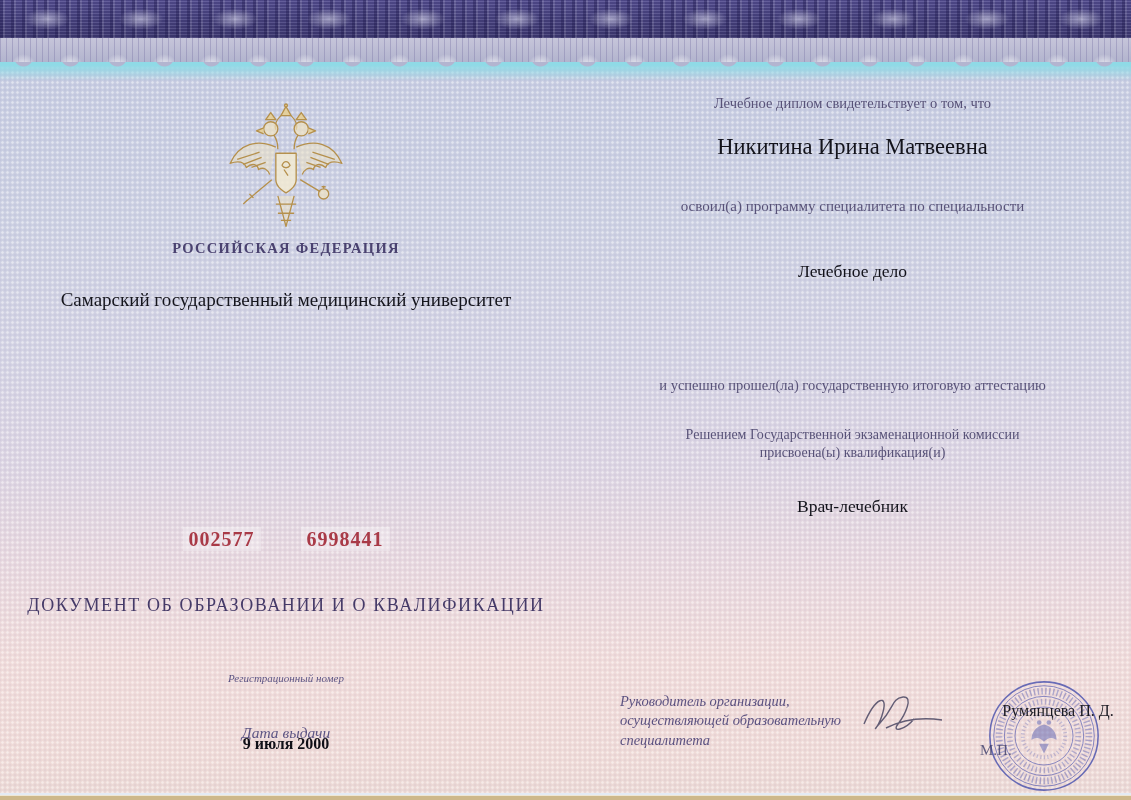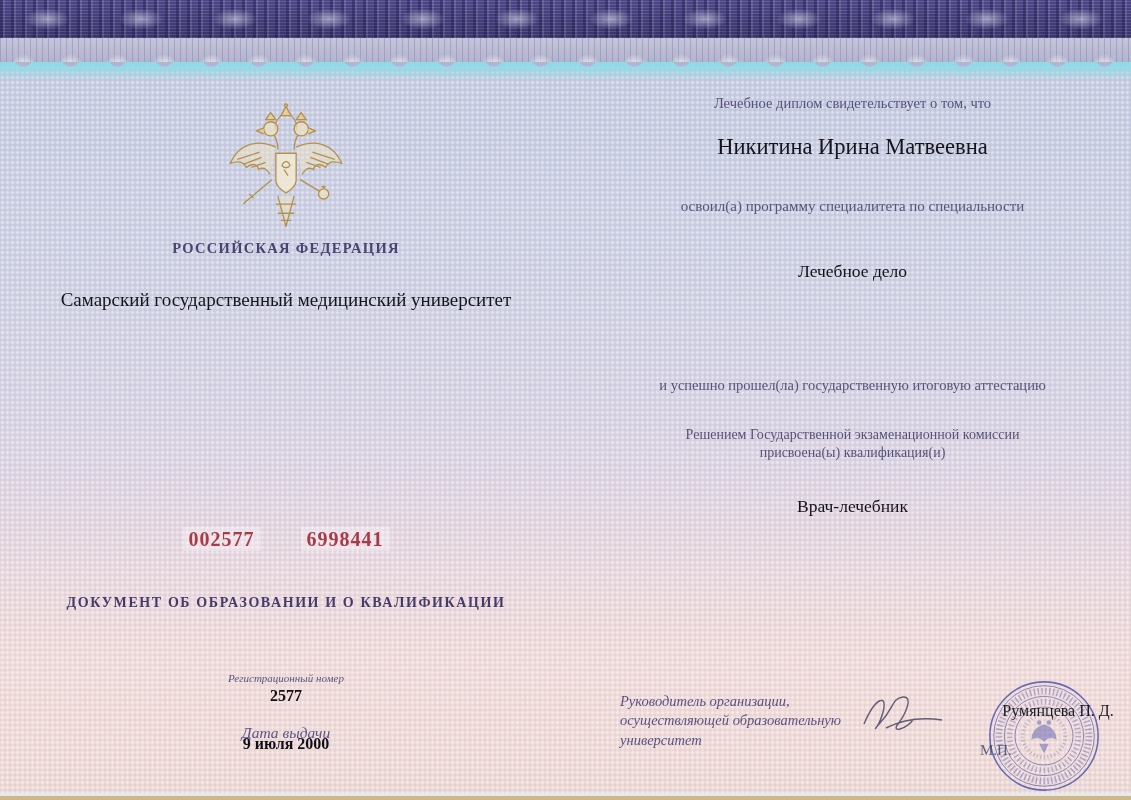--- a/index.html
+++ b/index.html
@@ -52,21 +52,21 @@
   .rp{position:absolute; left:580px; top:0; width:545px; height:800px;}
   .abs{position:absolute; left:0; width:100%; text-align:center;}
   
   .country{top:240px; font-size:14.5px; letter-spacing:1.3px; color:#4a4270; font-weight:600;}
   .university{top:289px; font-size:19px; color:#15151d;}
   .dip-title{top:374px; font-size:49px; line-height:1.14; letter-spacing:2px; color:#a8833c;
     text-shadow:0 1px 0 rgba(255,244,214,0.75), 1px 2px 1px rgba(122,92,40,0.35);}
   .serials{top:528px; font-size:20px; font-weight:bold; color:#a93a47; letter-spacing:1px;}
   .serials span{background:rgba(255,255,255,0.30); padding:1px 6px;}
   .serials .gap{display:inline-block; width:28px; background:none;}
-  .caption{top:595px; font-size:14px; letter-spacing:1.6px; color:#453a68; font-weight:700;}
+  .caption{top:595px; font-size:18px; letter-spacing:1.6px; color:#453a68; font-weight:400;}
   .reg-label{top:663px; font-style:italic; font-size:11px; color:#5d5584;margin-top:9px;}
   .reg-num{top:687px; font-weight:bold; font-size:16px; color:#0f0f17;}
   .date-label{top:712px; font-style:italic; font-size:15.5px; color:#5d5584;margin-top:12px;}
   .date-val{top:735px; font-weight:bold; font-size:16px; color:#0f0f17;}
   
   .statement{top:95px; font-size:14.5px; color:#585278;}
   .holder{top:134px; font-size:22.5px; color:#13131b;}
   .program{top:198px; font-size:15px; color:#585278;}
   .specialty{top:261px; font-size:17.5px; color:#13131b;}
   .attest{top:377px; font-size:14.5px; color:#585278;}
@@ -136,21 +136,20 @@
       <div class="abs university">Самарский государственный медицинский университет</div>
 
 
       <div class="abs serials">
         <span>002577</span><span class="gap"></span><span>6998441</span>
       </div>
 
       <div class="abs caption">ДОКУМЕНТ ОБ ОБРАЗОВАНИИ И О КВАЛИФИКАЦИИ</div>
 
       <div class="abs reg-label">Регистрационный номер</div>
-      <div class="abs reg-num">2577</div>
       <div class="abs date-label">Дата выдачи</div>
       <div class="abs date-val">9 июля 2000</div>
     </div>
 
     <div class="rp">
       <div class="abs statement">Лечебное диплом свидетельствует о том, что</div>
       <div class="abs holder">Никитина Ирина Матвеевна</div>
       <div class="abs program">освоил(а) программу специалитета по специальности</div>
       <div class="abs specialty">Лечебное дело</div>
       <div class="abs attest">и успешно прошел(ла) государственную итоговую аттестацию</div>
@@ -158,21 +157,21 @@
       <div class="abs commission">
         <div>Решением Государственной экзаменационной комиссии</div>
         <div>присвоена(ы) квалификация(и)</div>
       </div>
 
       <div class="abs qualification">Врач-лечебник</div>
 
       <div class="head-label">
         <div>Руководитель организации,</div>
         <div>осуществляющей образовательную</div>
-        <div>университет</div>
+        <div>специалитета</div>
       </div>
 
       <div class="signature">
         <svg viewBox="0 0 90 52" width="90" height="52">
           <path d="M6 36 C18 8 30 6 25 24 C21 40 12 46 22 35 C37 19 33 11 45 9 C56 8 47 27 40 36 C33 45 47 42 56 31 M28 40 C46 31 64 29 84 32" stroke="#4a4663" stroke-width="1.4" fill="none" opacity="0.85"></path>
         </svg>
       </div>
 
       <div class="stamp">
         <svg viewBox="0 0 120 120" width="116" height="116">

